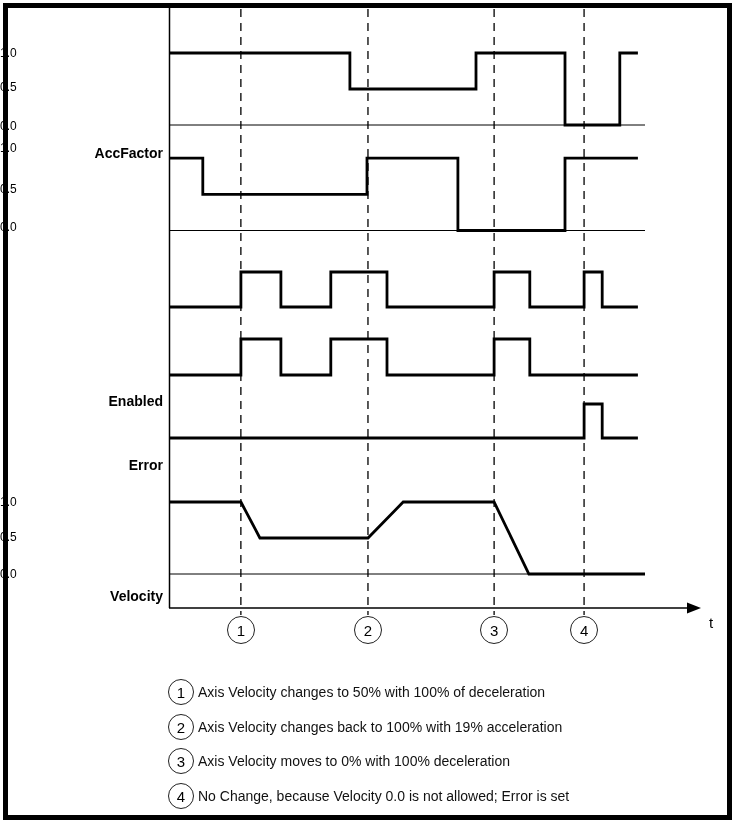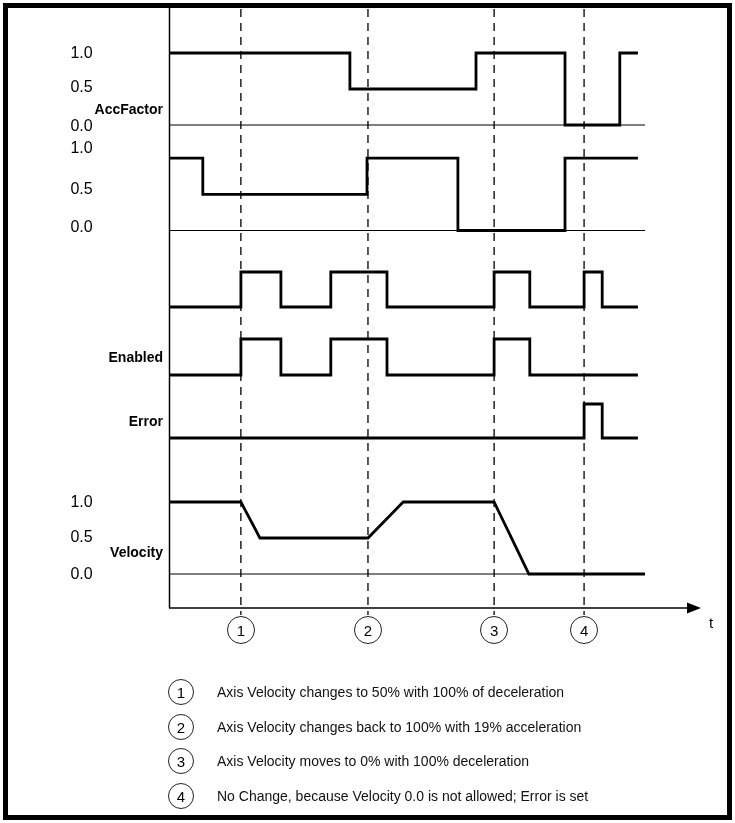--- a/index.html
+++ b/index.html
@@ -8,39 +8,39 @@
     position:relative; width:735px; height:823px; background:#ffffff;
     color:#000; font-family:"Liberation Sans","DejaVu Sans",sans-serif; overflow:hidden;
   }
   .frame {
     position:absolute; left:3px; top:3px; width:729px; height:817px;
     border:5px solid #000; background:transparent;
   }
   #diagram { position:absolute; left:0; top:0; width:735px; height:823px; }
   .tracklbl {
     position:absolute; left:0; width:163px; text-align:right;
-    font-size:14px; font-weight:bold; transform:translateY(-50%); white-space:nowrap;
+    font-size:14px; font-weight:bold; transform:translateY(-50%); white-space:nowrap;margin-top:44px;
   }
   .tick {
-    position:absolute; left:0; width:163px; text-align:center;
-    font-size:16px; transform:translateY(-50%); white-space:nowrap;
+    position:absolute; left:0; width:163px; text-align:left;
+    font-size:12px; transform:translateY(-50%); white-space:nowrap;
   }
   .tlabel { position:absolute; left:709px; top:622px; transform:translateY(-50%); font-size:15px; }
   .evt {
     position:absolute; top:616px; width:28px; height:28px;
     border:1.4px solid #222; border-radius:50%; background:#fff;
     display:flex; align-items:center; justify-content:center; font-size:15px;
   }
   .legend { position:absolute; left:0; top:0; width:735px; height:823px; pointer-events:none; }
   .lrow { position:absolute; left:168px; height:26px; display:flex; align-items:center; }
   .lcirc {
     width:26px; height:26px; flex:0 0 26px; border:1.3px solid #222; border-radius:50%;
     display:flex; align-items:center; justify-content:center; font-size:15px;
   }
-  .ltext { margin-left:23px; font-size:14px; white-space:nowrap; color:#111; }
+  .ltext { margin-left:4px; font-size:14px; white-space:nowrap; color:#111; }
 </style>
 </head>
 <body>
 
 <div class="page">
 
   <svg id="diagram" viewBox="0 0 735 823">
       <line x1="169" y1="125" x2="645" y2="125" stroke="#000" stroke-width="1"></line>
       <line x1="169" y1="230.5" x2="645" y2="230.5" stroke="#000" stroke-width="1"></line>
       <line x1="169" y1="574" x2="645" y2="574" stroke="#000" stroke-width="1"></line>

